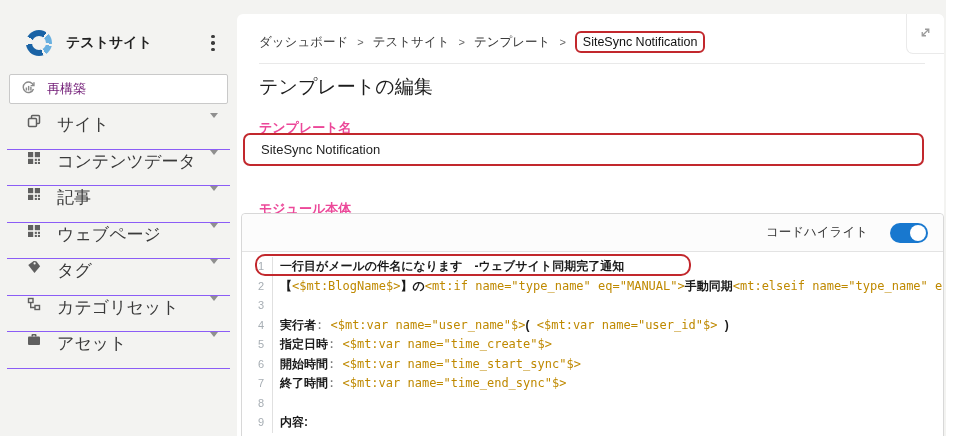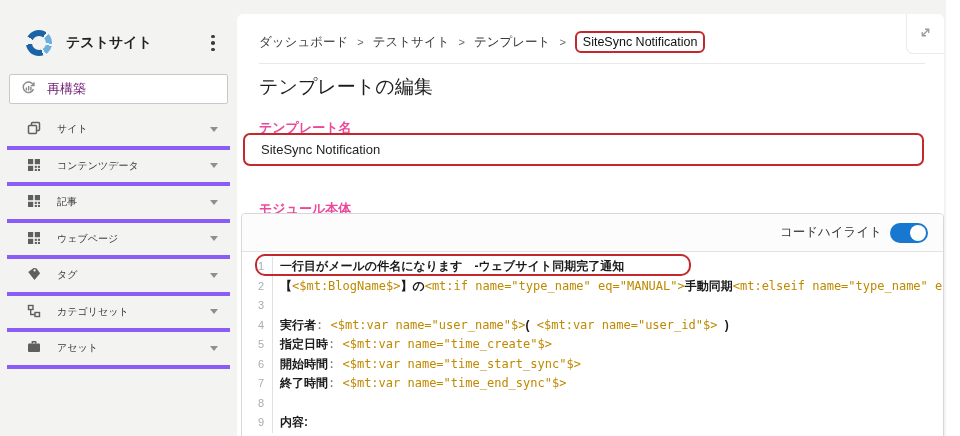--- a/index.html
+++ b/index.html
@@ -19,22 +19,22 @@
   .kebab { width:16px; display:flex; flex-direction:column; align-items:center; gap:3px; cursor:pointer; padding:2px; }
   .kebab i { width:3.5px; height:3.5px; border-radius:50%; background:#3c3c3c; }
 
   .side-actions { padding:6px 9px 0 9px; }
   .side-btn { display:flex; align-items:center; gap:11px; width:100%; height:30px; background:#fff;
     border:1px solid #c9c9c9; border-radius:2px; padding:0 11px; margin-bottom:6px;
     font-size:13px; color:#701a75; cursor:pointer; }
   .side-btn svg { flex:0 0 15px; }
 
   .side-menu { margin-top:9px; }
-  .menu-item { display:flex; align-items:center; height:36.5px; margin:0 7px; padding:0 12px 0 19px;
-    border-bottom:4px solid #8b5cf6; font-size:10px; color:#3a3a3a; cursor:pointer; }
+  .menu-item { display:flex; height:36.5px; margin:0 7px; padding:0 12px 0 19px;
+    border-bottom:1px solid #8b5cf6; font-size:17px; color:#3a3a3a; cursor:pointer; }
   .menu-item svg { margin-right:15px; flex:0 0 16px; }
   .caret { margin-left:auto; width:0; height:0; border-left:4.5px solid transparent;
     border-right:4.5px solid transparent; border-top:5px solid #8f8f8f; }
 
   
   .card { position:absolute; left:237px; top:14px; width:707px; bottom:0; background:#fff;
     border-radius:6px 6px 0 0; overflow:hidden; }
 
   .breadcrumb { position:absolute; top:17px; left:22px; right:50px; display:flex; align-items:center;
     gap:9px; font-size:12.5px; color:#3c3c3c; white-space:nowrap; }
@@ -52,21 +52,21 @@
   .lbl-name { top:105px; }
   .lbl-body { top:186px; }
 
   .name-wrap { position:absolute; top:119px; left:6px; width:681px; height:33px;
     border:2px solid #c2282d; border-radius:7px; background:#fff; }
   .name-input { width:100%; height:100%; border:0; outline:0; border-radius:5px; padding:0 16px;
     font-size:13px; color:#222; font-family:inherit; background:transparent; }
 
   .editor { position:absolute; top:199px; left:4px; width:703px; height:260px; background:#fff;
     border:1px solid #d8d8d8; border-radius:4px; }
-  .editor-toolbar { height:38px; display:flex; align-items:center; justify-content:flex-end; gap:8px;
+  .editor-toolbar { height:38px; display:flex; align-items:center; justify-content:flex-end; gap:22px;
     padding-right:15px; border-bottom:1px solid #e3e3e3; background:#fcfcfc; border-radius:4px 4px 0 0; }
   .toolbar-label { font-size:12.5px; color:#333; }
   .toggle { position:relative; width:38px; height:20px; border-radius:10px; background:#c9c9c9; cursor:pointer; }
   .toggle.on { background:#1878cf; }
   .toggle .knob { position:absolute; top:2px; left:2px; width:16px; height:16px; border-radius:50%; background:#fff; }
   .toggle.on .knob { left:auto; right:2px; }
 
   .editor-body { position:relative; padding-top:5px; font-family:"DejaVu Sans Mono","Liberation Mono",monospace;
     font-size:12px; overflow:hidden; height:220px; }
   .code-row { display:flex; height:19.5px; line-height:19.5px; overflow:hidden; }

